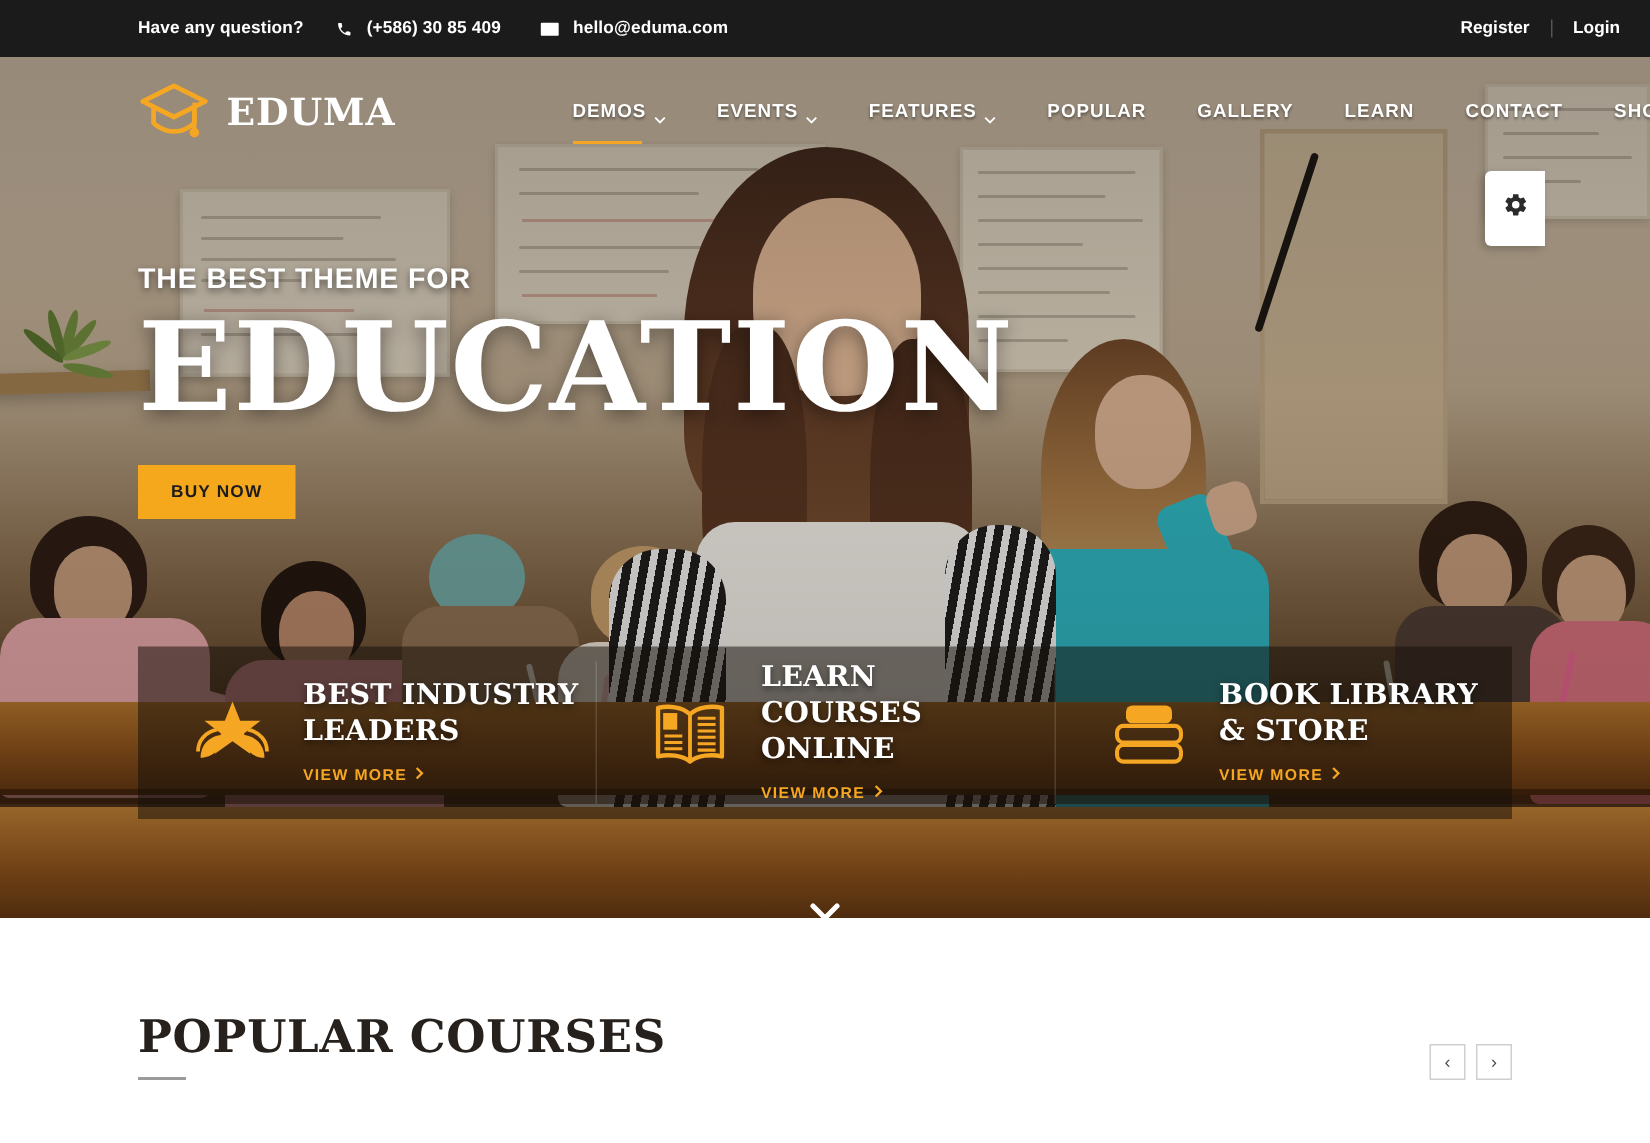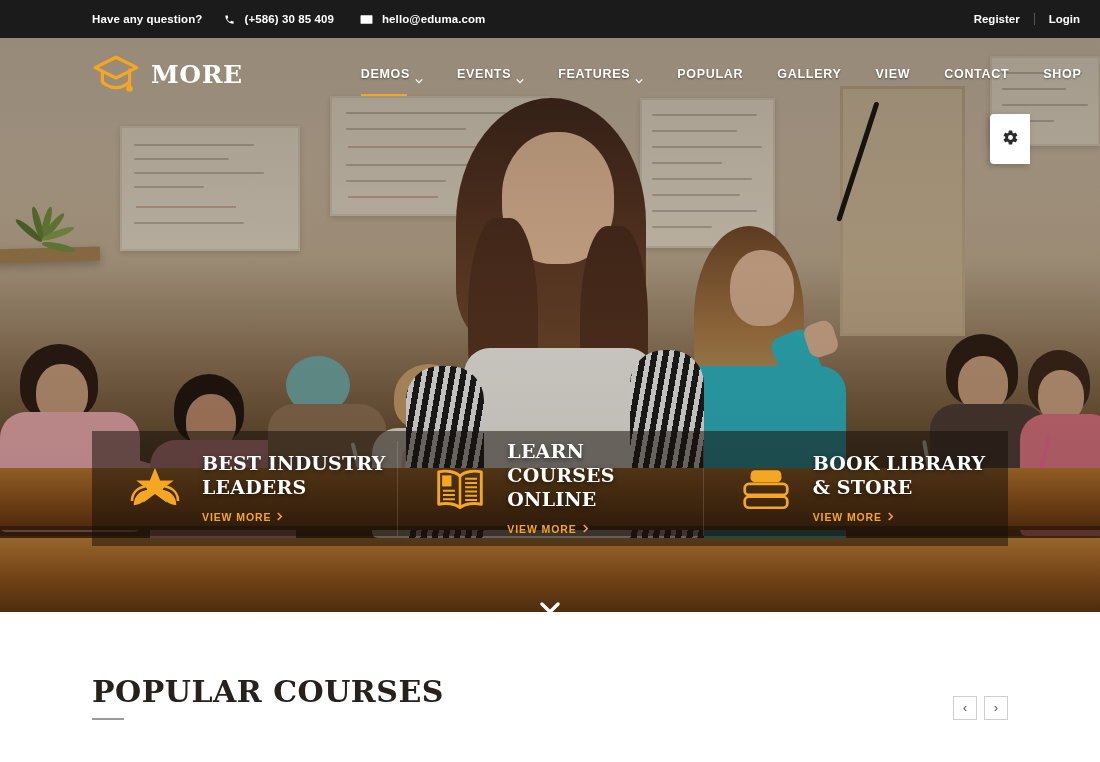--- a/index.html
+++ b/index.html
@@ -394,21 +394,21 @@
     <div class="header">
       <div class="logo">
         <span>
           <svg class="logo-cap" viewBox="0 0 60 50">
             <path d="M30 4 L56 17 L30 30 L4 17 Z" fill="none" stroke="#f5a623" stroke-width="4" stroke-linejoin="round"></path>
             <path d="M13 22 L13 35 C13 35 20 42 30 42 C40 42 47 35 47 35 L47 22" fill="none" stroke="#f5a623" stroke-width="4" stroke-linejoin="round"></path>
             <path d="M47 18 L47 40" stroke="#f5a623" stroke-width="3.4" fill="none"></path>
             <circle cx="47" cy="43" r="4" fill="#f5a623"></circle>
           </svg>
         </span>
-        <span class="logo-text">MORE</span>
+        <span class="logo-text">EDUMA</span>
       </div>
 
       <div class="nav">
         <div class="nav-item active">
           <span class="nav-label">DEMOS</span>
           <span class="caret">
             <svg width="8" height="8" viewBox="0 0 10 10">
                 <path d="M1 3 L5 7 L9 3" fill="none" stroke="#ffffff" stroke-width="1.5"></path>
               </svg>
           </span>
@@ -429,32 +429,37 @@
               </svg>
           </span>
         </div>
         <div class="nav-item">
           <span class="nav-label">POPULAR</span>
         </div>
         <div class="nav-item">
           <span class="nav-label">GALLERY</span>
         </div>
         <div class="nav-item">
-          <span class="nav-label">VIEW</span>
+          <span class="nav-label">LEARN</span>
         </div>
         <div class="nav-item">
           <span class="nav-label">CONTACT</span>
         </div>
         <div class="nav-item">
           <span class="nav-label">SHOP</span>
         </div>
 
       </div>
     </div>
 
+    <div class="hero-copy">
+      <div class="kicker">THE BEST THEME FOR</div>
+      <div class="headline">EDUCATION</div>
+      <button class="buy-btn">BUY NOW</button>
+    </div>
 
     <div class="features">
 
       <div class="feature">
         <div class="f-icon">
           <svg width="52" height="46" viewBox="0 0 60 54">
             <path d="M30 2 L36 17 L52 17 L39 27 L44 43 L30 33 L16 43 L21 27 L8 17 L24 17 Z" fill="#f5a623"></path>
             <path d="M24 28 C12 28 5 36 5 46 C14 46 22 39 24 28 Z" fill="#f5a623"></path>
             <path d="M36 28 C48 28 55 36 55 46 C46 46 38 39 36 28 Z" fill="#f5a623"></path>
             <path d="M18 24 C8 26 3 33 3 41" fill="none" stroke="#f5a623" stroke-width="3"></path>

